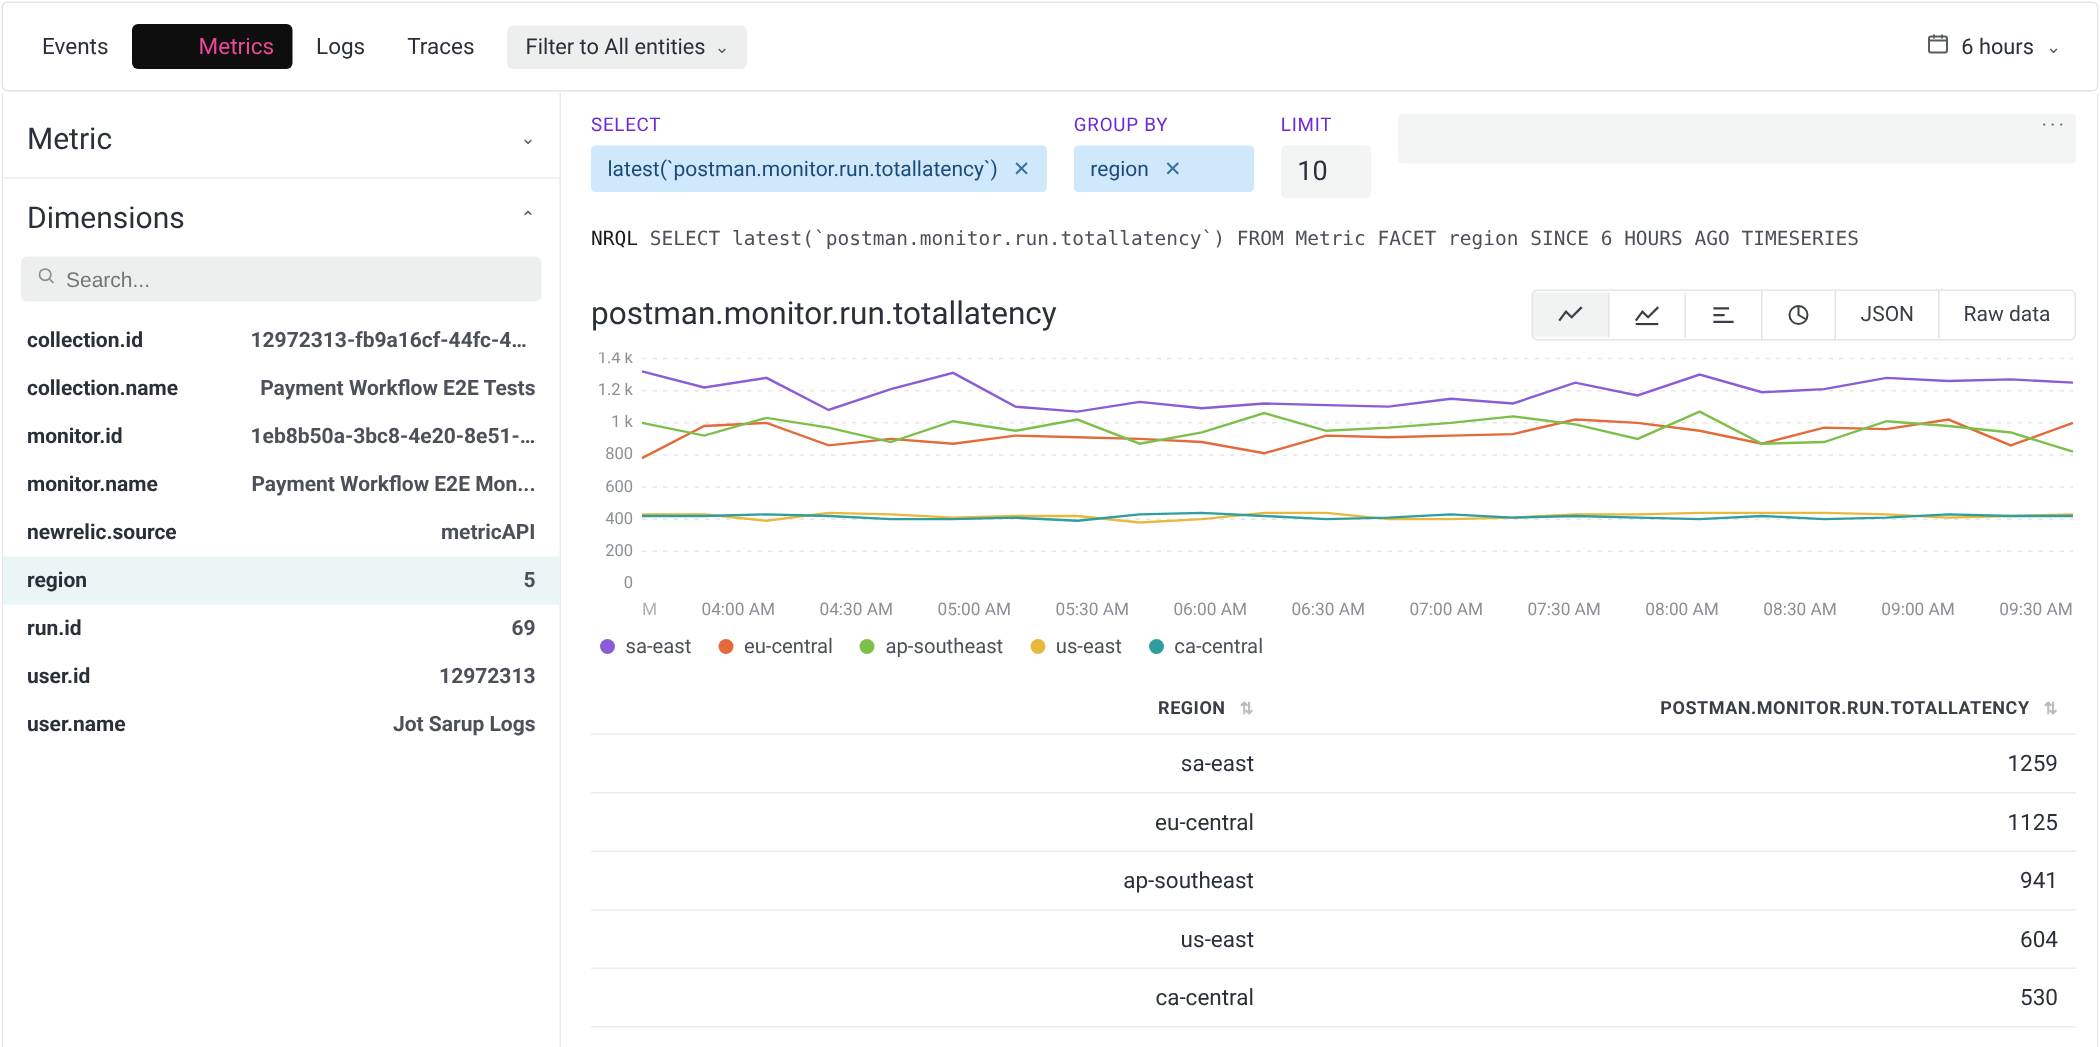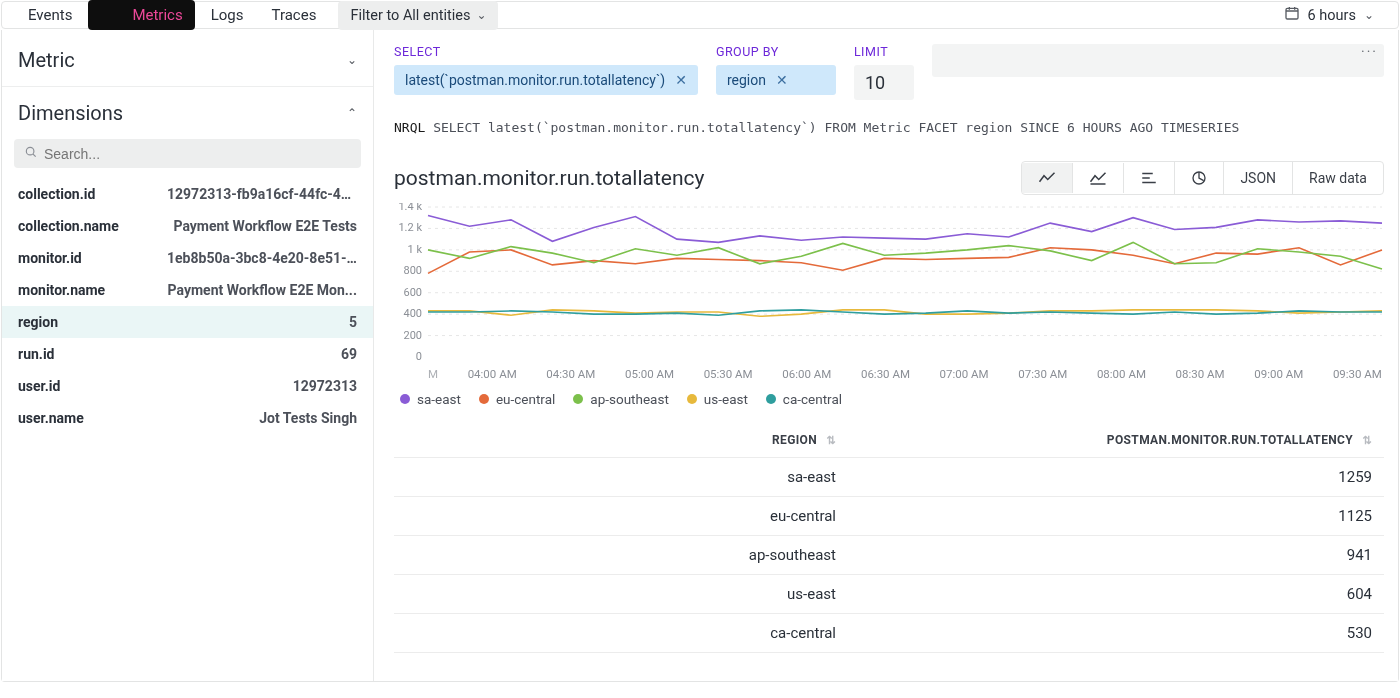--- a/index.html
+++ b/index.html
@@ -10,21 +10,21 @@
     background: #fff;
     width: 1400px;
     height: 698px;
     overflow: hidden;
   }
 
   
   .topbar {
     display: flex;
     align-items: center;
-    height: 28px;
+    height: 60px;
     padding: 0 14px;
     border: 1px solid #e3e4e4;
     border-radius: 4px;
     margin: 1px;
   }
   .topbar-tabs { display: flex; align-items: center; gap: 4px; }
   .tab {
     padding: 6px 12px;
     border-radius: 4px;
     cursor: pointer;
@@ -295,35 +295,39 @@
           <span class="dim-val">Payment Workflow E2E Tests</span>
         </div>
         <div class="dim-row">
           <span>monitor.id</span>
           <span class="dim-val">1eb8b50a-3bc8-4e20-8e51-0...</span>
         </div>
         <div class="dim-row">
           <span>monitor.name</span>
           <span class="dim-val">Payment Workflow E2E Mon...</span>
         </div>
+        <div class="dim-row">
+          <span>newrelic.source</span>
+          <span class="dim-val">metricAPI</span>
+        </div>
         <div class="dim-row selected">
           <span>region</span>
           <span class="dim-val">5</span>
         </div>
         <div class="dim-row">
           <span>run.id</span>
           <span class="dim-val">69</span>
         </div>
         <div class="dim-row">
           <span>user.id</span>
           <span class="dim-val">12972313</span>
         </div>
         <div class="dim-row">
           <span>user.name</span>
-          <span class="dim-val">Jot Tests Singh</span>
+          <span class="dim-val">Jot Sarup Logs</span>
         </div>
       </div>
   </div>
 
   <div class="content">
     <div class="more-btn">···</div>
 
     <div class="qb">
       <div class="qb-col" style="min-width:270px">
         <div class="qb-label">SELECT</div>

